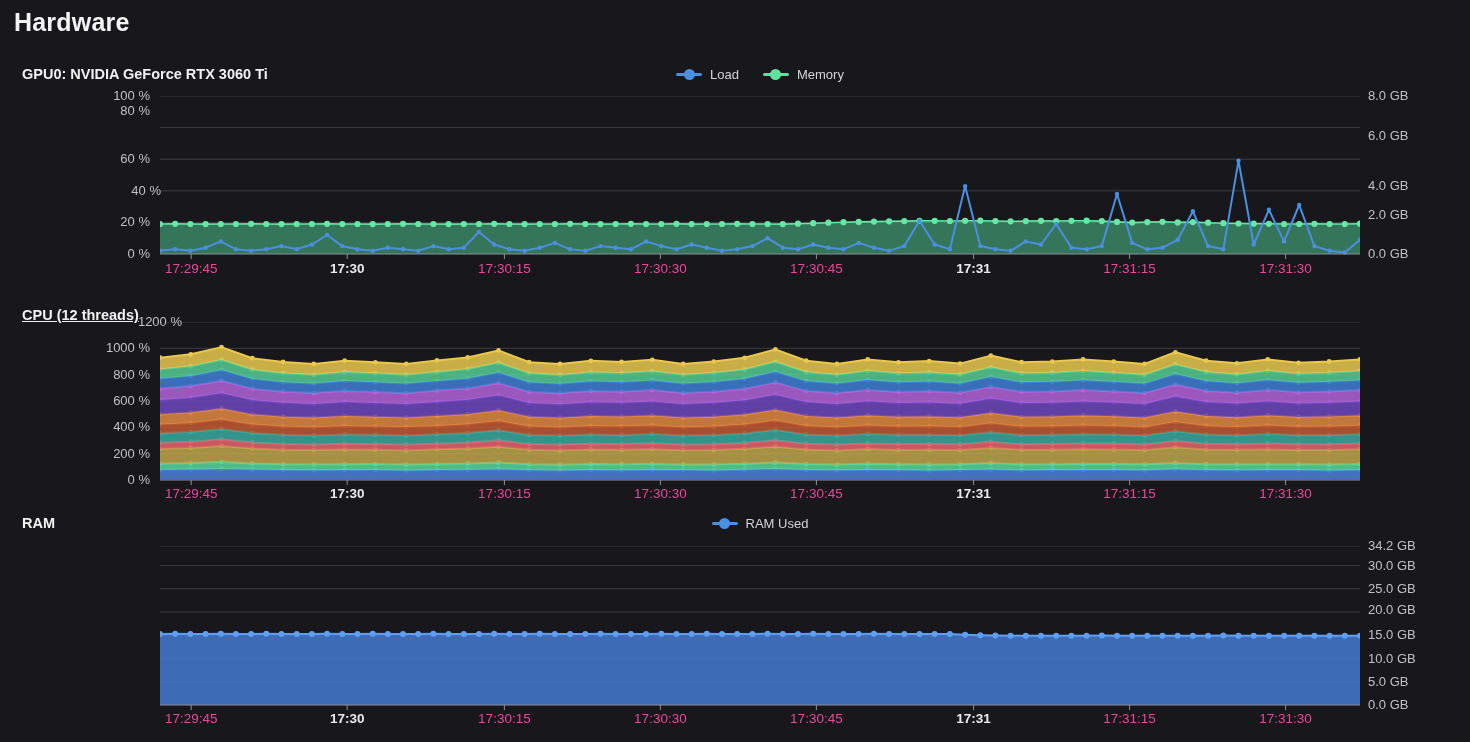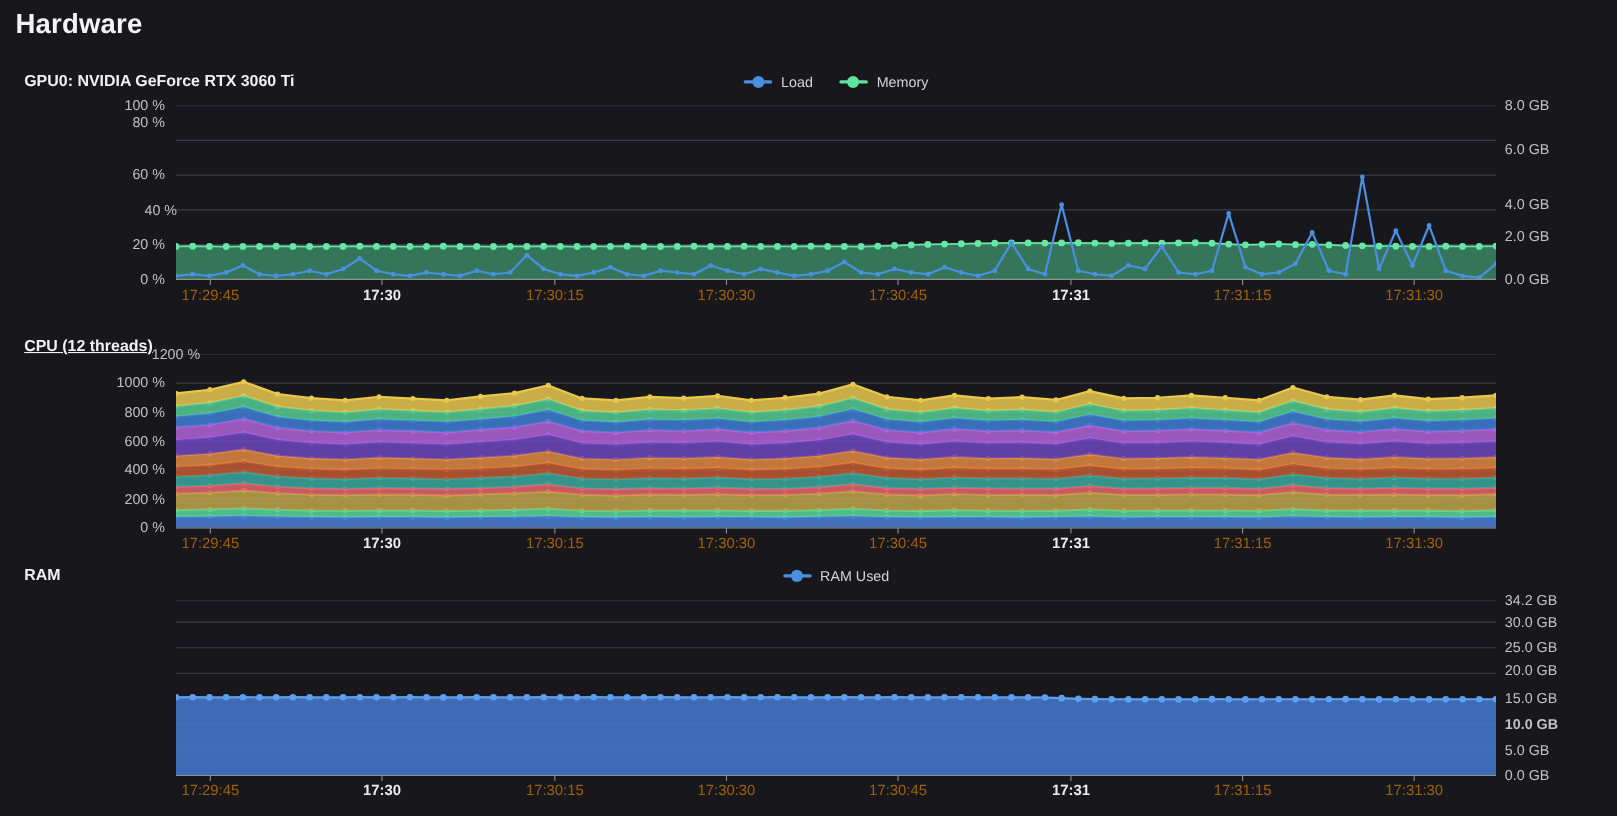--- a/index.html
+++ b/index.html
@@ -32,21 +32,21 @@
   .legend-label { font-size:13px; color:#d4d4d8; }
   .chart-plot { position:absolute; left:160px; width:1200px; }
   .chart-plot svg { display:block; }
   .tick-label {
     position:absolute; font-size:13px; color:#c0c0c5;
     height:18px; line-height:18px; white-space:nowrap;
   }
   .tick-left  { left:0; width:150px; text-align:right; }
   .tick-right { left:1368px; text-align:left; }
   .x-label {
-    position:absolute; font-size:13.5px; color:#a16207;
+    position:absolute; font-size:13.5px; color:#ec4899;
     transform:translateX(-50%); white-space:nowrap;
   }
   .x-label.bold { font-weight:700; color:#ebebee; }
 </style>
 </head>
 <body>
 
 <div class="page">
   <div class="page-title">Hardware</div>
 
@@ -918,21 +918,21 @@
     <div class="x-label" style="left: 660.4px; top: 486px;">17:30:30</div>
     <div class="x-label" style="left: 816.4px; top: 486px;">17:30:45</div>
     <div class="x-label bold" style="left: 973.6px; top: 486px;">17:31</div>
     <div class="x-label" style="left: 1129.6px; top: 486px;">17:31:15</div>
     <div class="x-label" style="left: 1285.6px; top: 486px;">17:31:30</div>
     <div class="tick-label tick-right" style="top: 537px;">34.2 GB</div>
     <div class="tick-label tick-right" style="top: 556.557px;">30.0 GB</div>
     <div class="tick-label tick-right" style="top: 579.771px;">25.0 GB</div>
     <div class="tick-label tick-right" style="top: 601px;">20.0 GB</div>
     <div class="tick-label tick-right" style="top: 626.199px;">15.0 GB</div>
-    <div class="tick-label tick-right" style="top: 649.572px; font-weight: bold;">10.0 GB</div>
+    <div class="tick-label tick-right" style="top: 649.572px;">10.0 GB</div>
     <div class="tick-label tick-right" style="top: 672.786px;">5.0 GB</div>
     <div class="tick-label tick-right" style="top: 696px;">0.0 GB</div>
     <div class="x-label" style="left: 191.2px; top: 711px;">17:29:45</div>
     <div class="x-label bold" style="left: 347.2px; top: 711px;">17:30</div>
     <div class="x-label" style="left: 504.4px; top: 711px;">17:30:15</div>
     <div class="x-label" style="left: 660.4px; top: 711px;">17:30:30</div>
     <div class="x-label" style="left: 816.4px; top: 711px;">17:30:45</div>
     <div class="x-label bold" style="left: 973.6px; top: 711px;">17:31</div>
     <div class="x-label" style="left: 1129.6px; top: 711px;">17:31:15</div>
     <div class="x-label" style="left: 1285.6px; top: 711px;">17:31:30</div>

